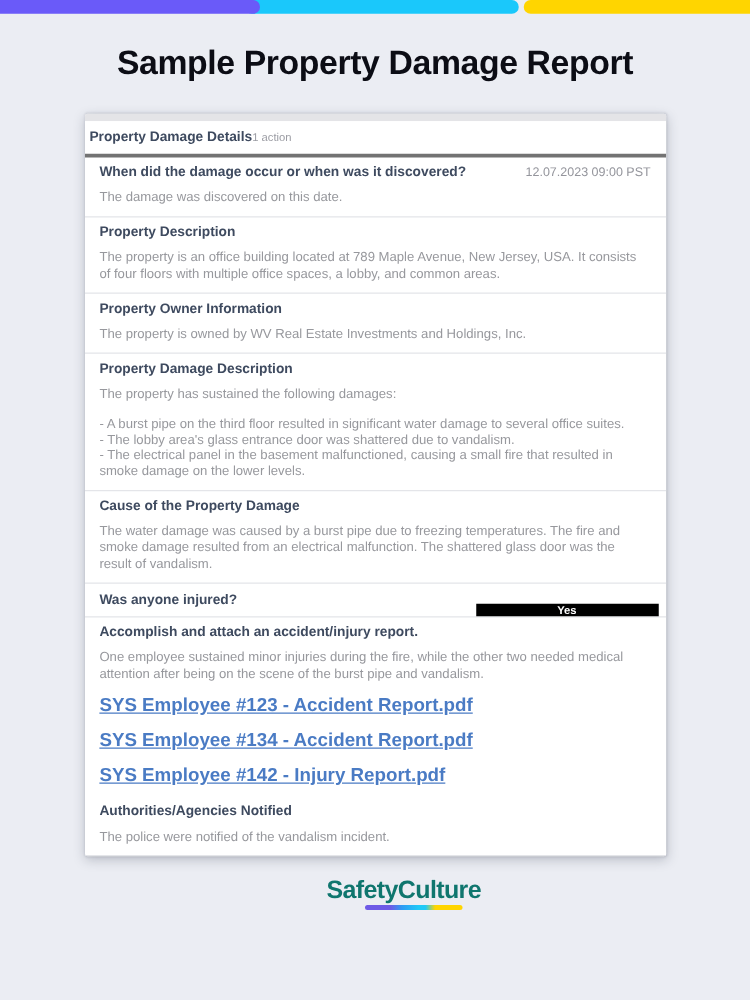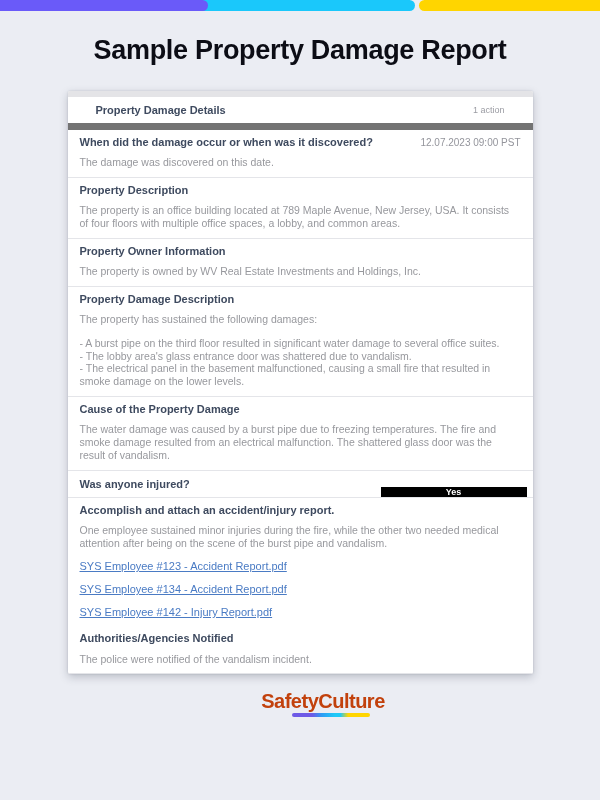--- a/index.html
+++ b/index.html
@@ -20,22 +20,22 @@
     font-size:27px;font-weight:800;color:#0c0d15;letter-spacing:-0.3px;line-height:1.15;
   }
   
   .card{
     width:465px;margin:25px auto 0;background:#ffffff;border-radius:2px;
     box-shadow:0 3px 9px rgba(45,52,70,0.25),0 0 2px rgba(45,52,70,0.18);
     overflow:hidden;
   }
   .card-strip{height:6px;background:#e4e4e7;}
   .card-header{
-    display:flex;justify-content:space-between;align-items:center;
-    padding:7px 28px;border-bottom:7px solid #737373;background:#fff;
+    display:flex;align-items:center;
+    padding:7px 4px;border-bottom:3px solid #737373;background:#fff;
   }
   .card-header .hdr-title{font-size:11px;font-weight:bold;color:#3e4a5f;}
   .card-header .hdr-meta{font-size:9px;color:#9b9ca3;}
   
   .field{padding:6px 12px 8px;}
   .field.divided{border-bottom:1px solid #e4e5e9;}
   .q-row{display:flex;justify-content:space-between;align-items:baseline;gap:10px;}
   .q{font-size:11px;font-weight:bold;color:#3e4a5f;line-height:1.2;}
   .q-val{font-size:10px;color:#94959c;white-space:nowrap;}
   .a{margin-top:7px;font-size:10.5px;color:#97989d;line-height:1.22;}
@@ -44,25 +44,25 @@
   .flag-q{
     flex:1;display:flex;align-items:center;min-height:26px;
     font-size:11px;font-weight:bold;color:#3e4a5f;
   }
   .flag-btn{
     width:146px;display:flex;align-items:center;justify-content:center;
     color:#ffffff;font-size:9px;font-weight:bold;cursor:pointer;border:none;
   }
   .file-link{
     display:block;margin-top:11px;
-    font-size:11px;font-weight:normal;color:#4a7bc4;text-decoration:underline;cursor:pointer;
+    font-size:15px;font-weight:bold;color:#4a7bc4;text-decoration:underline;cursor:pointer;
   }
   
   .footer{margin-top:16px;display:flex;flex-direction:column;align-items:center;}
-  .brand{font-size:20px;font-weight:800;color:#c2410c;letter-spacing:-0.5px;line-height:1.1;margin-left:46px;}
+  .brand{font-size:20px;font-weight:800;color:#0f766e;letter-spacing:-0.5px;line-height:1.1;margin-left:46px;}
   .brand-underline{height:3.5px;width:78px;border-radius:2px;margin-top:1px;margin-left:62px;}
 </style>
 </head>
 <body>
 
 <div class="topbar">
     <div class="seg seg-0" style="background: rgb(106, 90, 249);"></div>
     <div class="seg seg-1" style="background: rgb(26, 200, 251);"></div>
     <div class="seg seg-2" style="background: rgb(255, 213, 0);"></div>
   </div>

